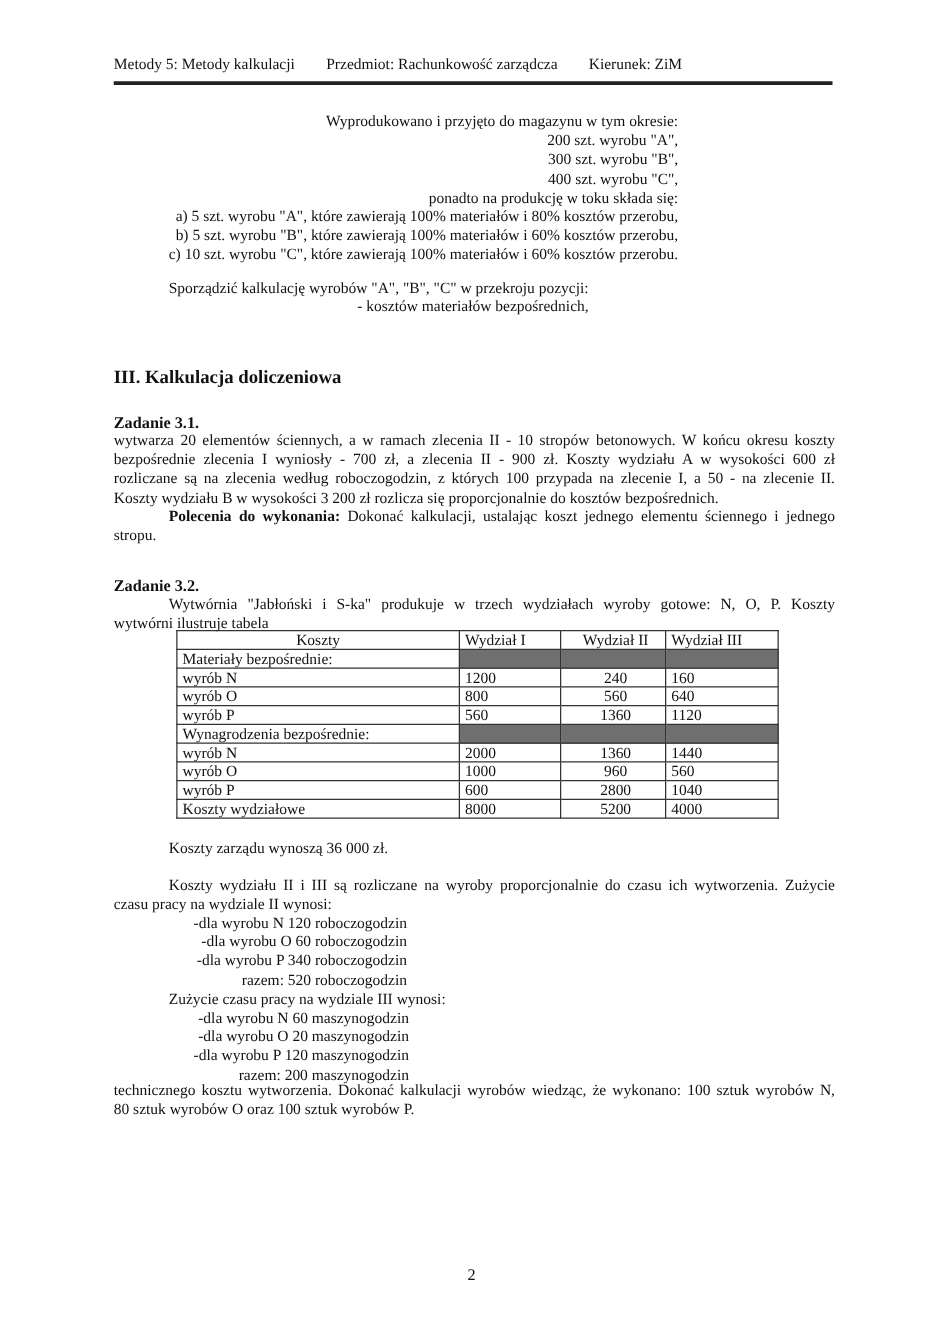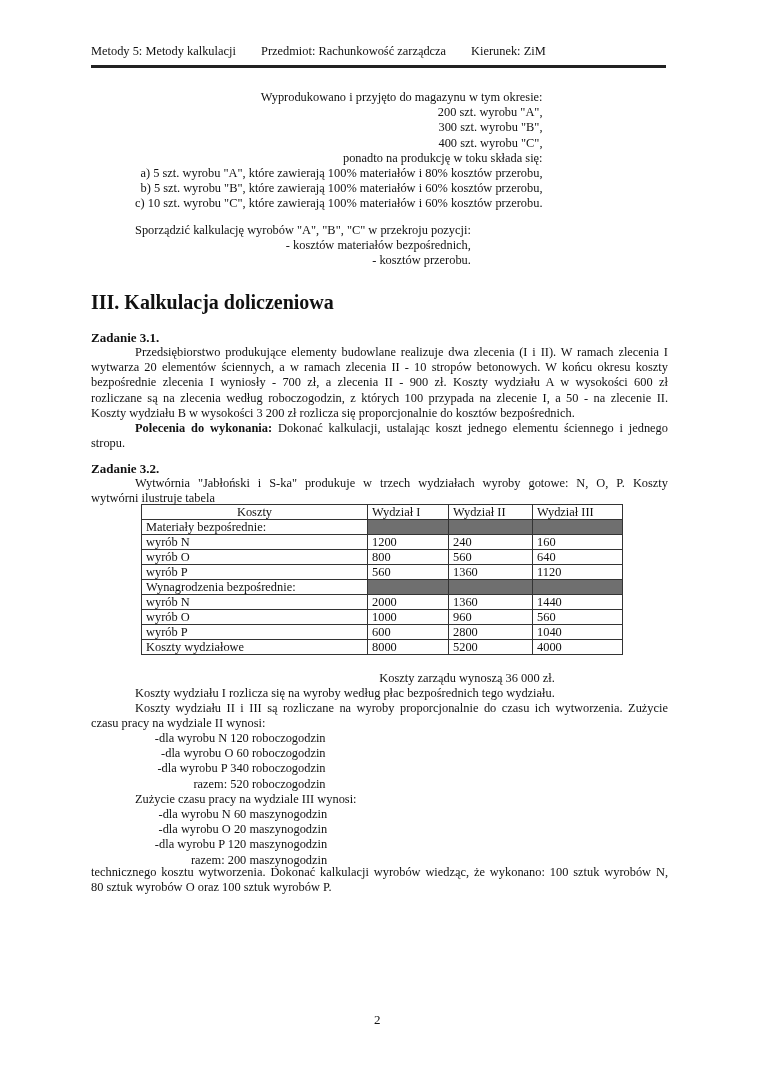--- a/index.html
+++ b/index.html
@@ -8,27 +8,27 @@
   .abs { position:absolute; white-space:nowrap; }
   .header { position:absolute; left:91px; top:44px; width:575px; font-size:12.4px; }
   .header span { position:absolute; top:0; white-space:nowrap; }
   .hrule { position:absolute; left:91px; top:65px; width:575px; height:3px; background:#222; }
   .block { position:absolute; left:135px; }
   .line { height:15.2px; white-space:nowrap;text-align:right; }
   .full { position:absolute; left:91px; width:577px; text-align:justify; }
   .full .jl { text-align:justify; text-align-last:justify; height:15.2px; white-space:normal; }
   .full .ll { height:15.2px; white-space:nowrap; }
   .indent { padding-left:44px; }
-  h2 { position:absolute; left:91px; top:295px; margin:0; font-size:20px; font-weight:bold; white-space:nowrap; }
+  h2 { position:absolute; left:91px; top:295px; margin:0; font-size:15px; font-weight:bold; white-space:nowrap; }
   .zad { position:absolute; left:91px; font-weight:bold; font-size:13px; white-space:nowrap; }
   table.costs { position:absolute; left:141px; top:504px; border-collapse:collapse; font-size:12.4px; }
   table.costs td { border:1px solid #333; height:14px; padding:0 0 0 4px; line-height:14px; white-space:nowrap; }
   table.costs td.c0 { width:221px; }
   table.costs td.c1 { width:76px; }
-  table.costs td.c2 { width:79px; }
+  table.costs td.c2 { width:79px;text-align:center; }
   table.costs td.c3 { width:85px; }
   table.costs td.shade { background:#6f6f6f; }
   table.costs td.hdr0 { text-align:center; padding:0; }
   .dash { display:inline-block; width:23px; }
   .pagenum { position:absolute; left:374px; top:1012px; font-size:13px; }
 </style>
 </head>
 <body>
 
 <div class="header">
@@ -45,28 +45,26 @@
   <div class="line">400 szt. wyrobu "C",</div>
   <div class="line">ponadto na produkcję w toku składa się:</div>
   <div class="line">a) 5 szt. wyrobu "A", które zawierają 100% materiałów i 80% kosztów przerobu,</div>
   <div class="line">b) 5 szt. wyrobu "B", które zawierają 100% materiałów i 60% kosztów przerobu,</div>
   <div class="line">c) 10 szt. wyrobu "C", które zawierają 100% materiałów i 60% kosztów przerobu.</div>
 </div>
 
 <div class="block" style="top:223px">
   <div class="line">Sporządzić kalkulację wyrobów "A", "B", "C" w przekroju pozycji:</div>
   <div class="line">- kosztów materiałów bezpośrednich,</div>
-  <div class="line">- kosztów przerobu.</div>
 </div>
 
 <h2>III. Kalkulacja doliczeniowa</h2>
 
 <div class="zad" style="top:330px">Zadanie 3.1.</div>
 <div class="full" style="top:345px">
-  <div class="jl indent">Przedsiębiorstwo produkujące elementy budowlane realizuje dwa zlecenia (I i II). W ramach zlecenia I</div>
   <div class="jl">wytwarza 20 elementów ściennych, a w ramach zlecenia II - 10 stropów betonowych. W końcu okresu koszty</div>
   <div class="jl">bezpośrednie zlecenia I wyniosły - 700 zł, a zlecenia II - 900 zł. Koszty wydziału A w wysokości 600 zł</div>
   <div class="jl">rozliczane są na zlecenia według roboczogodzin, z których 100 przypada na zlecenie I, a 50 - na zlecenie II.</div>
   <div class="ll">Koszty wydziału B w wysokości 3 200 zł rozlicza się proporcjonalnie do kosztów bezpośrednich.</div>
   <div class="jl indent">
     <b>Polecenia do wykonania:</b><span> Dokonać kalkulacji, ustalając koszt jednego elementu ściennego i jednego</span>
   </div>
   <div class="ll">stropu.</div>
 </div>
 
@@ -136,21 +134,20 @@
     <td class="c0">Koszty wydziałowe</td>
     <td class="c1">8000</td>
     <td class="c2">5200</td>
     <td class="c3">4000</td>
   </tr>
 </tbody>
   </table>
 
 <div class="block" style="top:671px">
   <div class="line">Koszty zarządu wynoszą 36 000 zł.</div>
-  <div class="line">Koszty wydziału I rozlicza się na wyroby według płac bezpośrednich tego wydziału.</div>
 </div>
 <div class="full" style="top:701px">
   <div class="jl indent">Koszty wydziału II i III są rozliczane na wyroby proporcjonalnie do czasu ich wytworzenia. Zużycie</div>
   <div class="ll">czasu pracy na wydziale II wynosi:</div>
 </div>
 
 <div class="abs" style="left:136px; top:731px; line-height:15.2px;">
   <div class="line"><span class="dash">-</span><span>dla wyrobu N 120 roboczogodzin</span></div>
   <div class="line"><span class="dash">-</span><span>dla wyrobu O 60 roboczogodzin</span></div>
   <div class="line"><span class="dash">-</span><span>dla wyrobu P 340 roboczogodzin</span></div>

